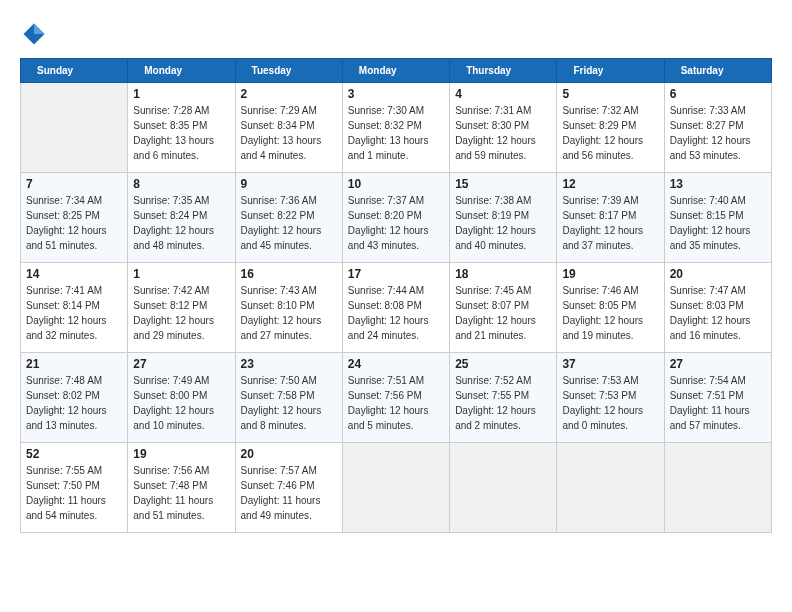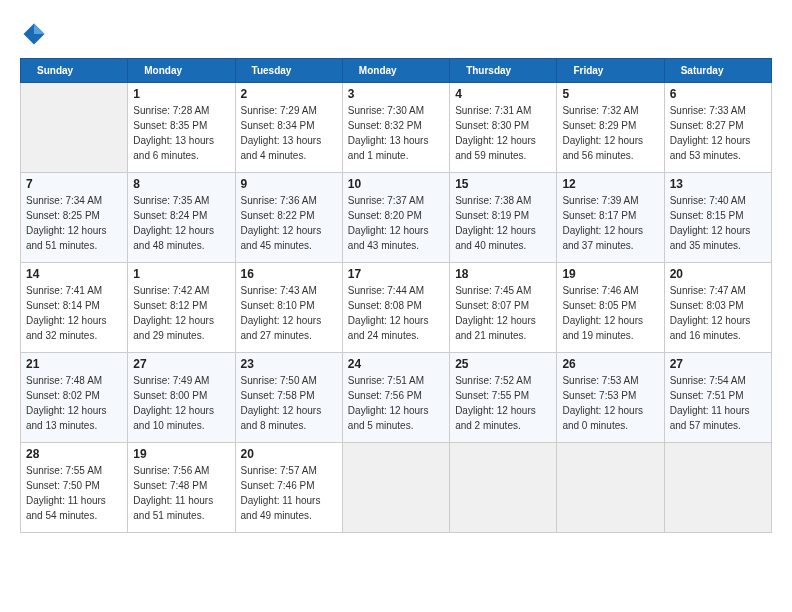--- a/index.html
+++ b/index.html
@@ -225,31 +225,31 @@
         </td>
         <td>
           <div class="day-number">24</div>
           <div class="day-info">Sunrise: 7:51 AM<br>Sunset: 7:56 PM<br>Daylight: 12 hours and 5 minutes.</div>
         </td>
         <td>
           <div class="day-number">25</div>
           <div class="day-info">Sunrise: 7:52 AM<br>Sunset: 7:55 PM<br>Daylight: 12 hours and 2 minutes.</div>
         </td>
         <td>
-          <div class="day-number">26</div>
+          <div class="day-number">37</div>
           <div class="day-info">Sunrise: 7:53 AM<br>Sunset: 7:53 PM<br>Daylight: 12 hours and 0 minutes.</div>
         </td>
         <td>
           <div class="day-number">27</div>
           <div class="day-info">Sunrise: 7:54 AM<br>Sunset: 7:51 PM<br>Daylight: 11 hours and 57 minutes.</div>
         </td>
       </tr>
       <tr>
         <td>
-          <div class="day-number">28</div>
+          <div class="day-number">52</div>
           <div class="day-info">Sunrise: 7:55 AM<br>Sunset: 7:50 PM<br>Daylight: 11 hours and 54 minutes.</div>
         </td>
         <td>
           <div class="day-number">19</div>
           <div class="day-info">Sunrise: 7:56 AM<br>Sunset: 7:48 PM<br>Daylight: 11 hours and 51 minutes.</div>
         </td>
         <td>
           <div class="day-number">20</div>
           <div class="day-info">Sunrise: 7:57 AM<br>Sunset: 7:46 PM<br>Daylight: 11 hours and 49 minutes.</div>
         </td>

